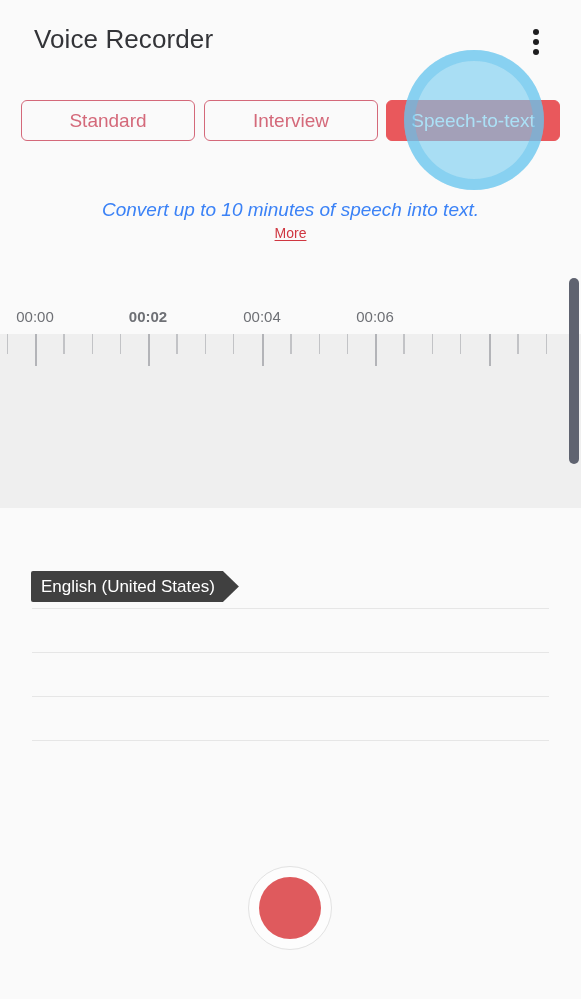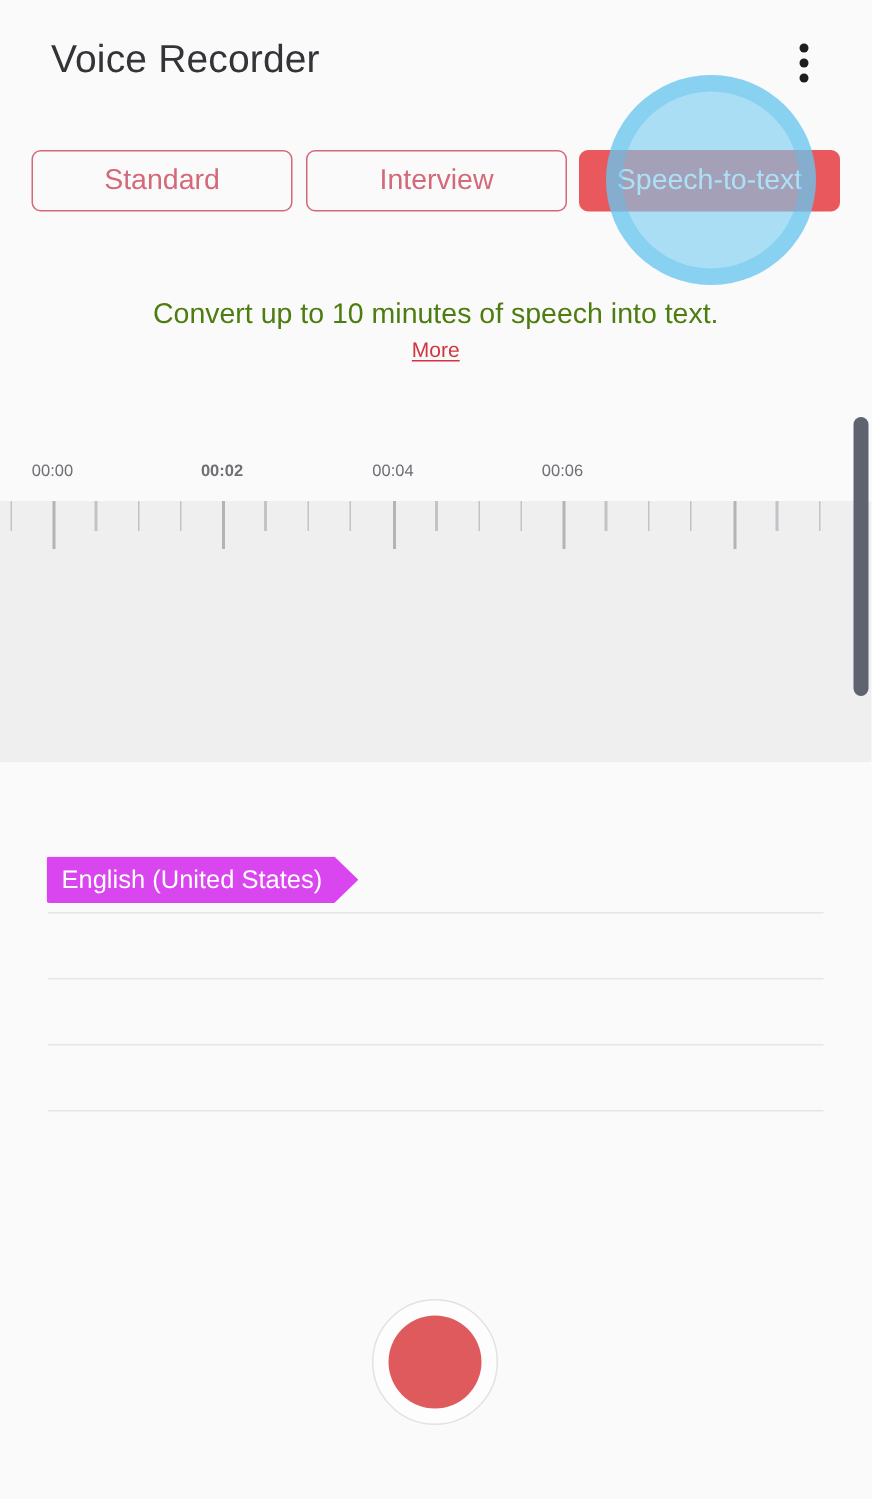--- a/index.html
+++ b/index.html
@@ -113,22 +113,23 @@
   .description {
     position: absolute;
     left: 0;
     top: 196px;
     width: 581px;
     text-align: center;
   }
   .description .desc-text {
     display: block;
     font-size: 19px;
-    color: #4d7c0f;
+    color: #3b82f6;
     line-height: 28px;
+    font-style: italic;
   }
   .description .more-link {
     display: inline-block;
     margin-top: 1px;
     font-size: 14px;
     color: #cf3640;
     text-decoration: underline;
     text-underline-offset: 2px;
     cursor: pointer;
   }
@@ -146,21 +147,21 @@
     left: 0;
     top: 0;
     width: 581px;
     height: 64px;
     background: #fafafa;
   }
   .ruler-labels .tlabel {
     position: absolute;
     top: 38px;
     transform: translate(-50%, 0);
-    font-size: 11px;
+    font-size: 15px;
     color: #6e7075;
     white-space: nowrap;
   }
   .wave-area {
     position: absolute;
     left: 0;
     top: 64px;
     width: 581px;
     height: 174px;
     background: #efefef;
@@ -198,21 +199,21 @@
   }
   .lang-tag {
     position: absolute;
     left: 31px;
     top: 63px;
     height: 31px;
     padding: 0 24px 0 10px;
     box-sizing: border-box;
     display: flex;
     align-items: center;
-    background: #d946ef;
+    background: #404040;
     color: #ffffff;
     font-size: 17px;
     white-space: nowrap;
     border-radius: 2px;
     clip-path: polygon(0 0, calc(100% - 16px) 0, 100% 50%, calc(100% - 16px) 100%, 0 100%);
     cursor: pointer;
   }
   .text-rule {
     position: absolute;
     left: 32px;

